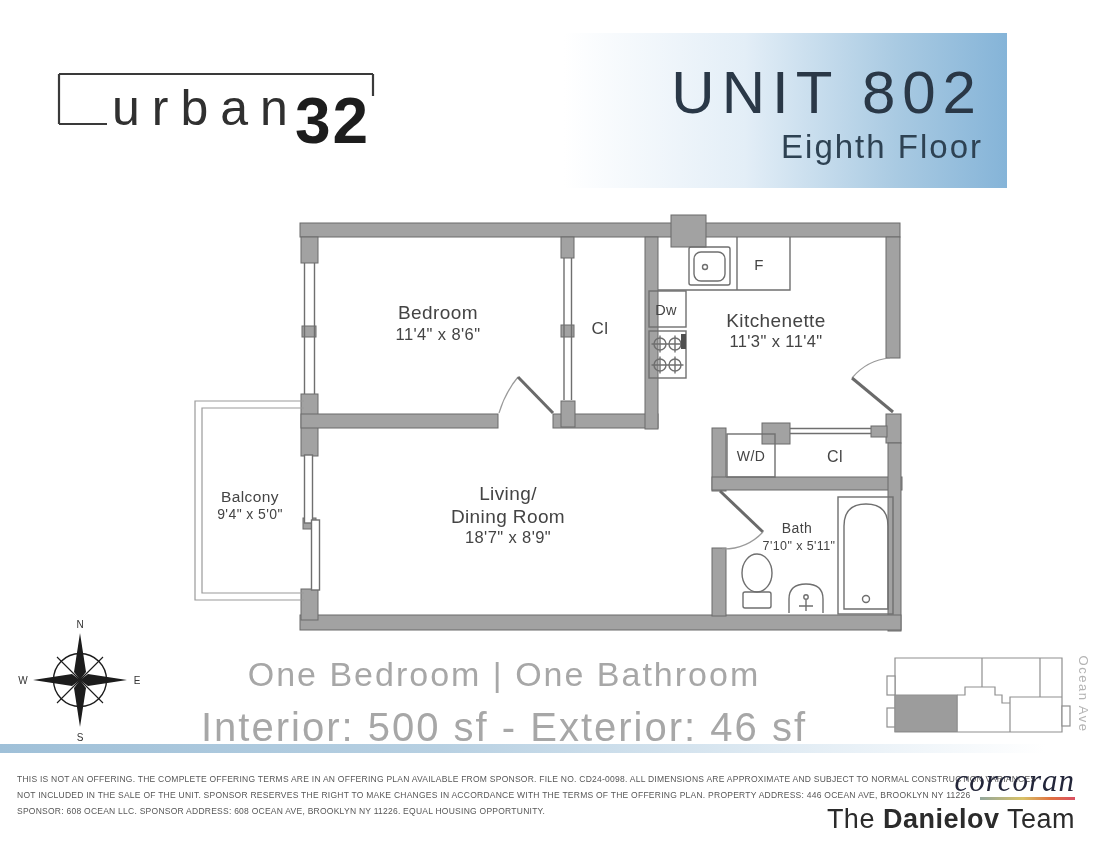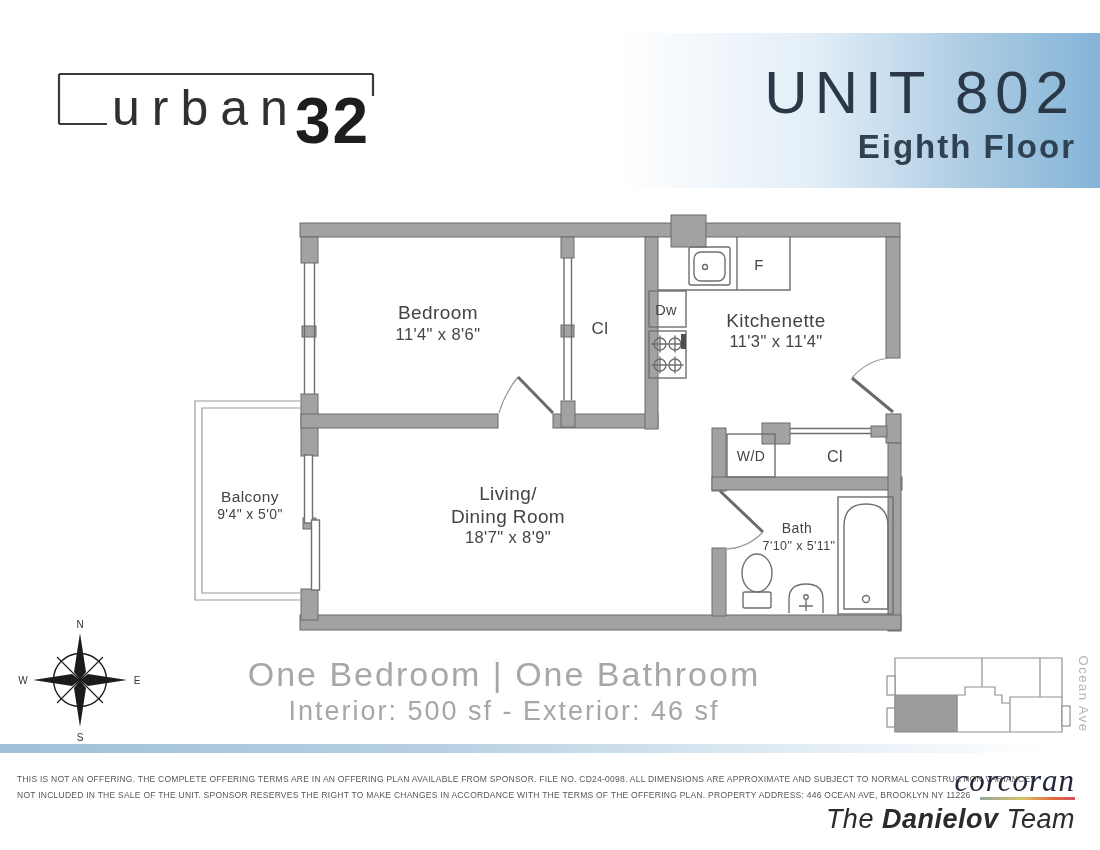--- a/index.html
+++ b/index.html
@@ -1,49 +1,49 @@
 <!DOCTYPE html>
 <html><head>
 <meta charset="utf-8">
 <style>
   html,body{margin:0;padding:0;}
   body{width:1100px;height:850px;position:relative;overflow:hidden;background:#fff;
        font-family:"Liberation Sans",sans-serif;}
   
-  .band{position:absolute;left:0;top:33px;width:1100px;height:155px;
+  .band{position:absolute;left:0;top:33px;width:1007px;height:155px;
         background:linear-gradient(90deg,#ffffff 0%,#ffffff 56%,#e3eef7 74%,#a9cae2 89%,#85b4d8 100%);
         box-sizing:border-box;padding:28px 24px 0 0;text-align:right;}
   .unit-title{font-size:60px;font-weight:300;letter-spacing:7px;color:#2a3847;line-height:64px;}
-  .unit-floor{font-size:33px;font-weight:700;letter-spacing:2px;color:#2e4253;line-height:36px;margin-top:4px;padding-left:8px;}
+  .unit-floor{font-size:33px;font-weight:400;letter-spacing:2px;color:#2e4253;line-height:36px;margin-top:4px;padding-left:8px;}
   .logo{position:absolute;left:57px;top:70px;}
   
   .plan{position:absolute;left:0;top:0;}
   .w{fill:#a2a2a2;stroke:#6a6a6a;stroke-width:1;}
   .t{fill:none;stroke:#6f6f6f;stroke-width:1.4;}
   .tw{fill:#ffffff;stroke:#6f6f6f;stroke-width:1.4;}
   .arc{fill:none;stroke:#9a9a9a;stroke-width:1.2;}
   .leaf{stroke:#6a6a6a;stroke-width:3;}
   .lbl{fill:#444444;text-anchor:middle;letter-spacing:0.4px;}
   .kp{fill:#ffffff;stroke:#8f8f8f;stroke-width:1.2;}
   .kpl{fill:none;stroke:#8f8f8f;stroke-width:1.2;}
   
   .summary{position:absolute;left:0;top:657px;width:1008px;text-align:center;color:#a7a7a7;}
   .summary .s1{font-size:34px;letter-spacing:2px;line-height:35px;}
-  .summary .s2{font-size:27px;letter-spacing:2px;line-height:34px;margin-top:2px;}
+  .summary .s2{font-size:40px;letter-spacing:2px;line-height:34px;margin-top:18px;}
   
   .divider{position:absolute;left:0;top:744px;width:1100px;height:9px;
         background:linear-gradient(90deg,#9fc0d8 0%,#b7d0e2 40%,#e9f1f7 78%,#ffffff 95%);}
   .disc{position:absolute;left:17px;top:771px;color:#565656;font-size:8.5px;
         letter-spacing:0.25px;line-height:16px;white-space:nowrap;}
   .brand{position:absolute;right:25px;top:766px;text-align:right;}
   .corcoran{font-family:"Liberation Serif",serif;font-style:italic;font-size:31px;
         color:#23263a;letter-spacing:1px;line-height:30px;}
   .rainbow{height:2.5px;width:95px;margin:1px 0 4px auto;
         background:linear-gradient(90deg,#93a79c 0%,#d8c167 45%,#e0703f 75%,#d94f63 100%);}
-  .team{font-size:27px;color:#2b2b2b;letter-spacing:0.5px;font-style:italic;}
+  .team{font-size:27px;color:#2b2b2b;letter-spacing:0.5px;}
   .team b{font-weight:bold;}
 </style>
 </head>
 <body>
 
 <div class="band">
   <div class="unit-title">UNIT 802</div>
   <div class="unit-floor">Eighth Floor</div>
 </div>
 
@@ -179,19 +179,20 @@
 <div class="summary">
   <div class="s1">One Bedroom | One Bathroom</div>
   <div class="s2">Interior: 500 sf - Exterior: 46 sf</div>
 </div>
 
 <div class="divider"></div>
 
 <div class="disc">
   <div>THIS IS NOT AN OFFERING. THE COMPLETE OFFERING TERMS ARE IN AN OFFERING PLAN AVAILABLE FROM SPONSOR. FILE NO. CD24-0098. ALL DIMENSIONS ARE APPROXIMATE AND SUBJECT TO NORMAL CONSTRUCTION VARIANCES</div>
   <div>NOT INCLUDED IN THE SALE OF THE UNIT. SPONSOR RESERVES THE RIGHT TO MAKE CHANGES IN ACCORDANCE WITH THE TERMS OF THE OFFERING PLAN. PROPERTY ADDRESS: 446 OCEAN AVE, BROOKLYN NY 11226</div>
+  <div>SPONSOR: 608 OCEAN LLC. SPONSOR ADDRESS: 608 OCEAN AVE, BROOKLYN NY 11226. EQUAL HOUSING OPPORTUNITY.</div>
 </div>
 
 <div class="brand">
   <div class="corcoran">corcoran</div>
   <div class="rainbow"></div>
   <div class="team"><span>The </span><b>Danielov</b><span> Team</span></div>
 </div>
 
 </body></html>

